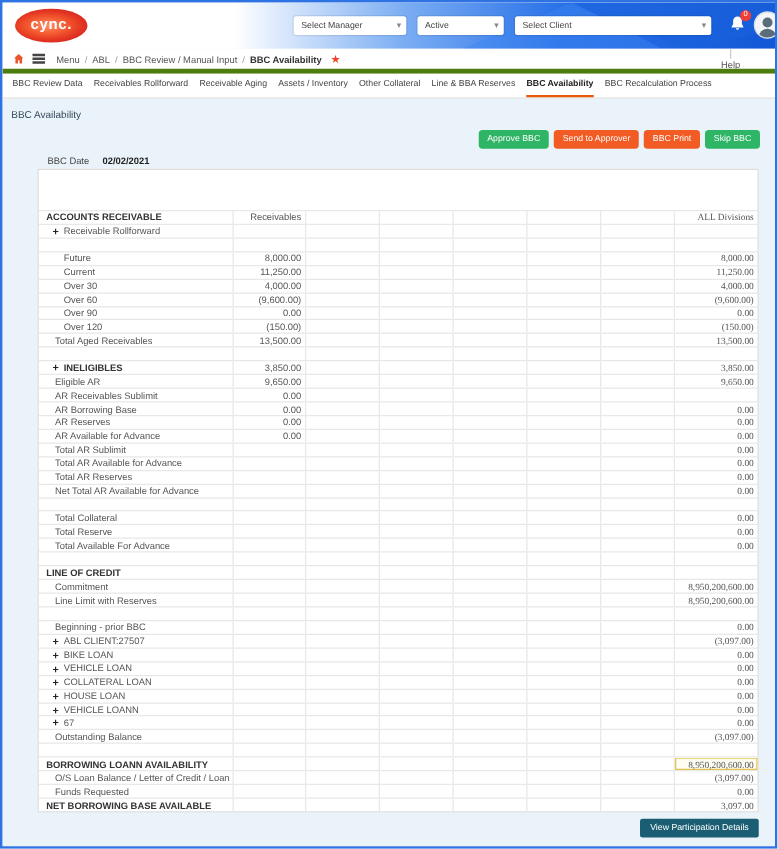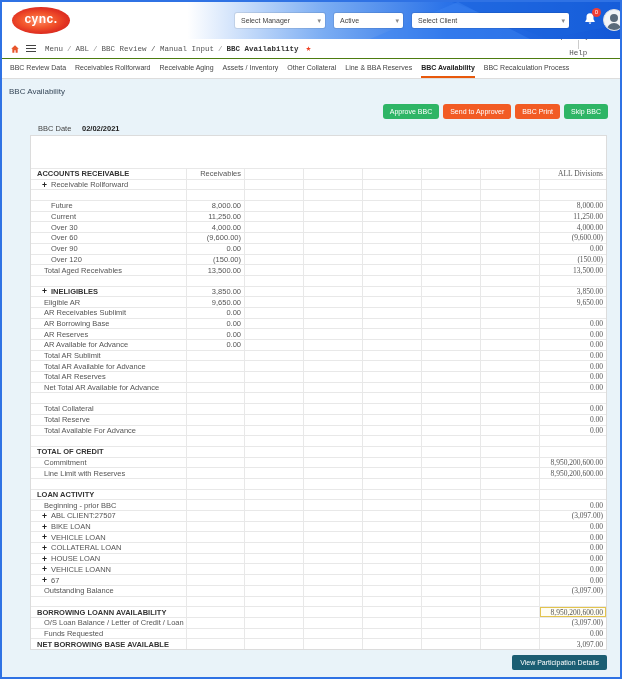--- a/index.html
+++ b/index.html
@@ -26,21 +26,21 @@
   .bell { position:absolute; left:581px; top:10px; width:16px; height:16px; cursor:pointer; }
   .badge { position:absolute; left:9px; top:-4px; min-width:9px; height:9px; border-radius:5px; background:#ef3e36;
     color:#fff; font-size:6px; line-height:9px; text-align:center; padding:0 1px; }
   .avatar { position:absolute; left:601px; top:7px; width:22px; height:22px; border-radius:50%;
     background:#f3f5f7; border:1px solid #d9dee3; overflow:hidden; cursor:pointer; }
   .avatar .head { width:8px; height:8px; border-radius:50%; background:#5a6b7a; margin:4px auto 0; }
   .avatar .torso { width:14px; height:9px; border-radius:7px 7px 0 0; background:#5a6b7a; margin:1px auto 0; }
 
   
   .crumbbar { position:absolute; top:37px; left:0; right:0; height:20px; background:#fff;
-    border-bottom:1px solid #4d7c0f; display:flex; align-items:center; font-size:7.5px; color:#555; padding:0 8px; overflow:hidden;font-family:Liberation Mono, monospace; }
+    border-bottom:4px solid #4d7c0f; display:flex; align-items:center; font-size:7.5px; color:#555; padding:0 8px; overflow:hidden; }
   .homeicon { margin-right:6px; cursor:pointer; display:flex; }
   .burger { width:10px; margin-right:6px; cursor:pointer; }
   .burger i { display:block; height:1.5px; background:#444; margin:1.5px 0; }
   .crumb { margin:0 3px; cursor:pointer; white-space:nowrap; }
   .crumb.current { color:#333; font-weight:bold; }
   .sep { color:#999; margin:0 1px; }
   .star { color:#ef4123; font-size:9px; margin-left:4px; cursor:pointer; }
   .crumb-right { margin-left:auto; display:flex; align-items:center; white-space:nowrap;flex-direction:column; }
   .rlink { margin-left:10px; cursor:pointer; color:#555; }
   .vdiv { width:1px; height:9px; background:#ccc; margin-left:10px; }
@@ -482,21 +482,21 @@
           <div class="c c-d"></div>
           <div class="c c-m"></div>
           <div class="c c-m"></div>
           <div class="c c-m"></div>
           <div class="c c-m"></div>
           <div class="c c-m"></div>
           <div class="c c-t"></div>
         </div>
         <div class="trow">
           <div class="c c-lbl">
-            <span class="bold">TOTAL OF CREDIT</span>
+            <span class="bold">LINE OF CREDIT</span>
           </div>
           <div class="c c-d"></div>
           <div class="c c-m"></div>
           <div class="c c-m"></div>
           <div class="c c-m"></div>
           <div class="c c-m"></div>
           <div class="c c-m"></div>
           <div class="c c-t"></div>
         </div>
         <div class="trow">
@@ -518,32 +518,20 @@
           <div class="c c-d"></div>
           <div class="c c-m"></div>
           <div class="c c-m"></div>
           <div class="c c-m"></div>
           <div class="c c-m"></div>
           <div class="c c-m"></div>
           <div class="c c-t">8,950,200,600.00</div>
         </div>
         <div class="trow">
           <div class="c c-lbl"></div>
-          <div class="c c-d"></div>
-          <div class="c c-m"></div>
-          <div class="c c-m"></div>
-          <div class="c c-m"></div>
-          <div class="c c-m"></div>
-          <div class="c c-m"></div>
-          <div class="c c-t"></div>
-        </div>
-        <div class="trow">
-          <div class="c c-lbl">
-            <span class="bold">LOAN ACTIVITY</span>
-          </div>
           <div class="c c-d"></div>
           <div class="c c-m"></div>
           <div class="c c-m"></div>
           <div class="c c-m"></div>
           <div class="c c-m"></div>
           <div class="c c-m"></div>
           <div class="c c-t"></div>
         </div>
         <div class="trow">
           <div class="c c-lbl ind1">

